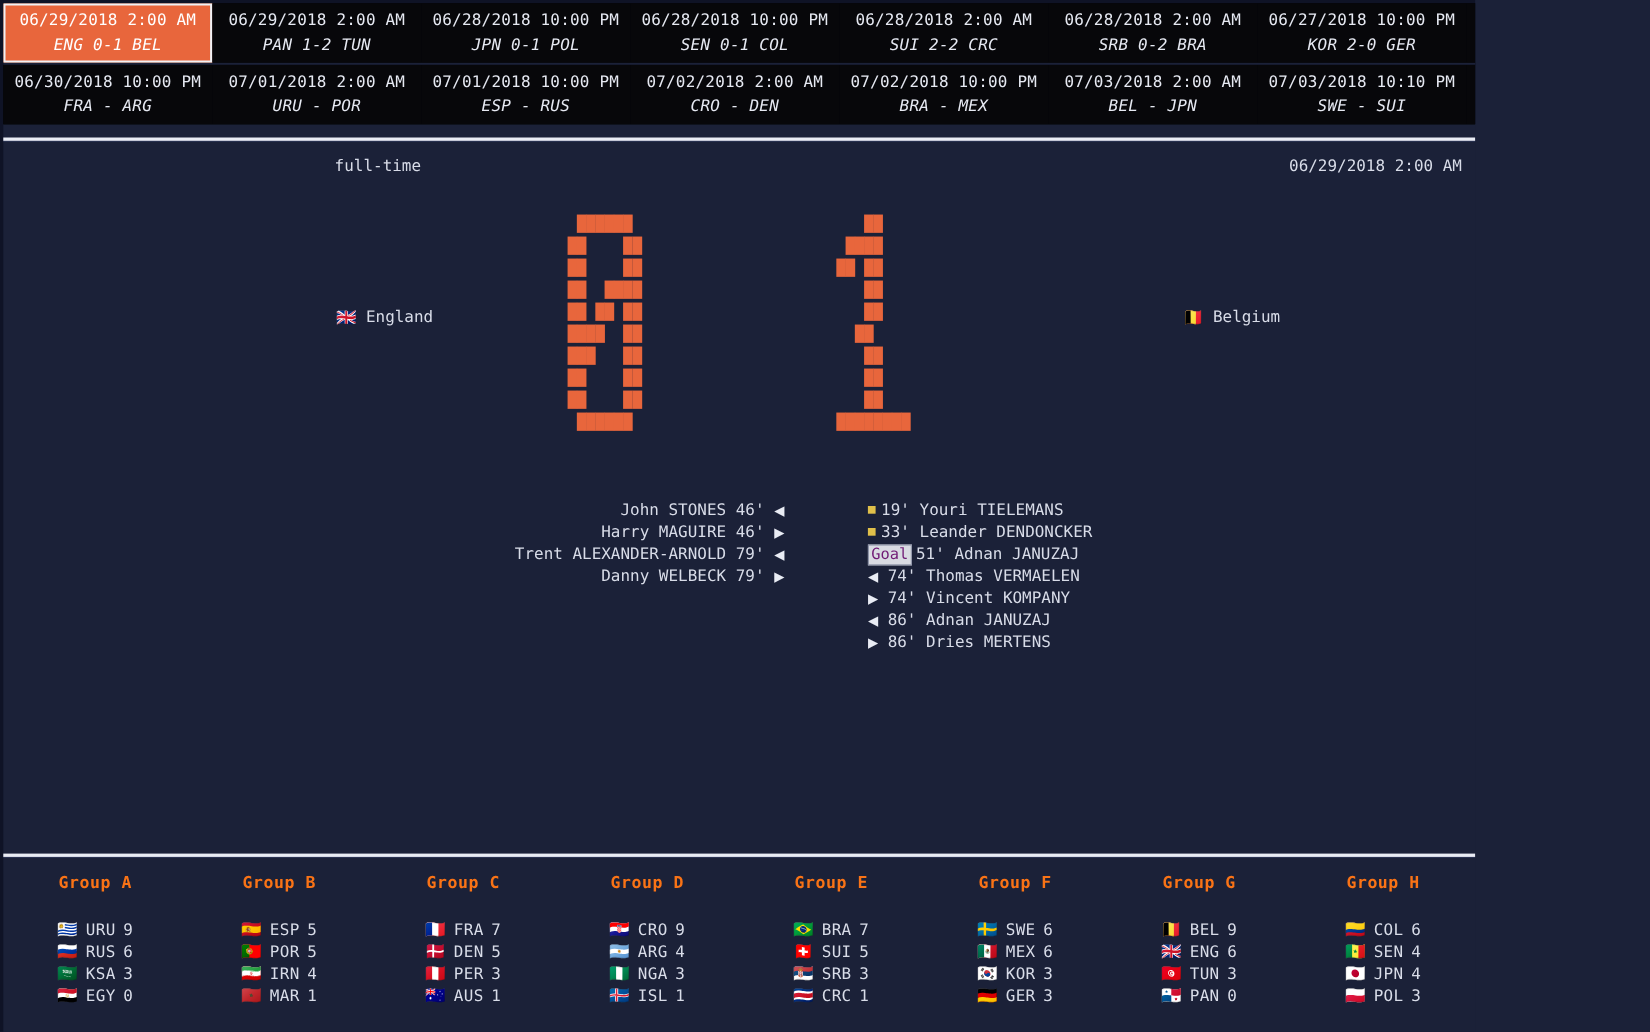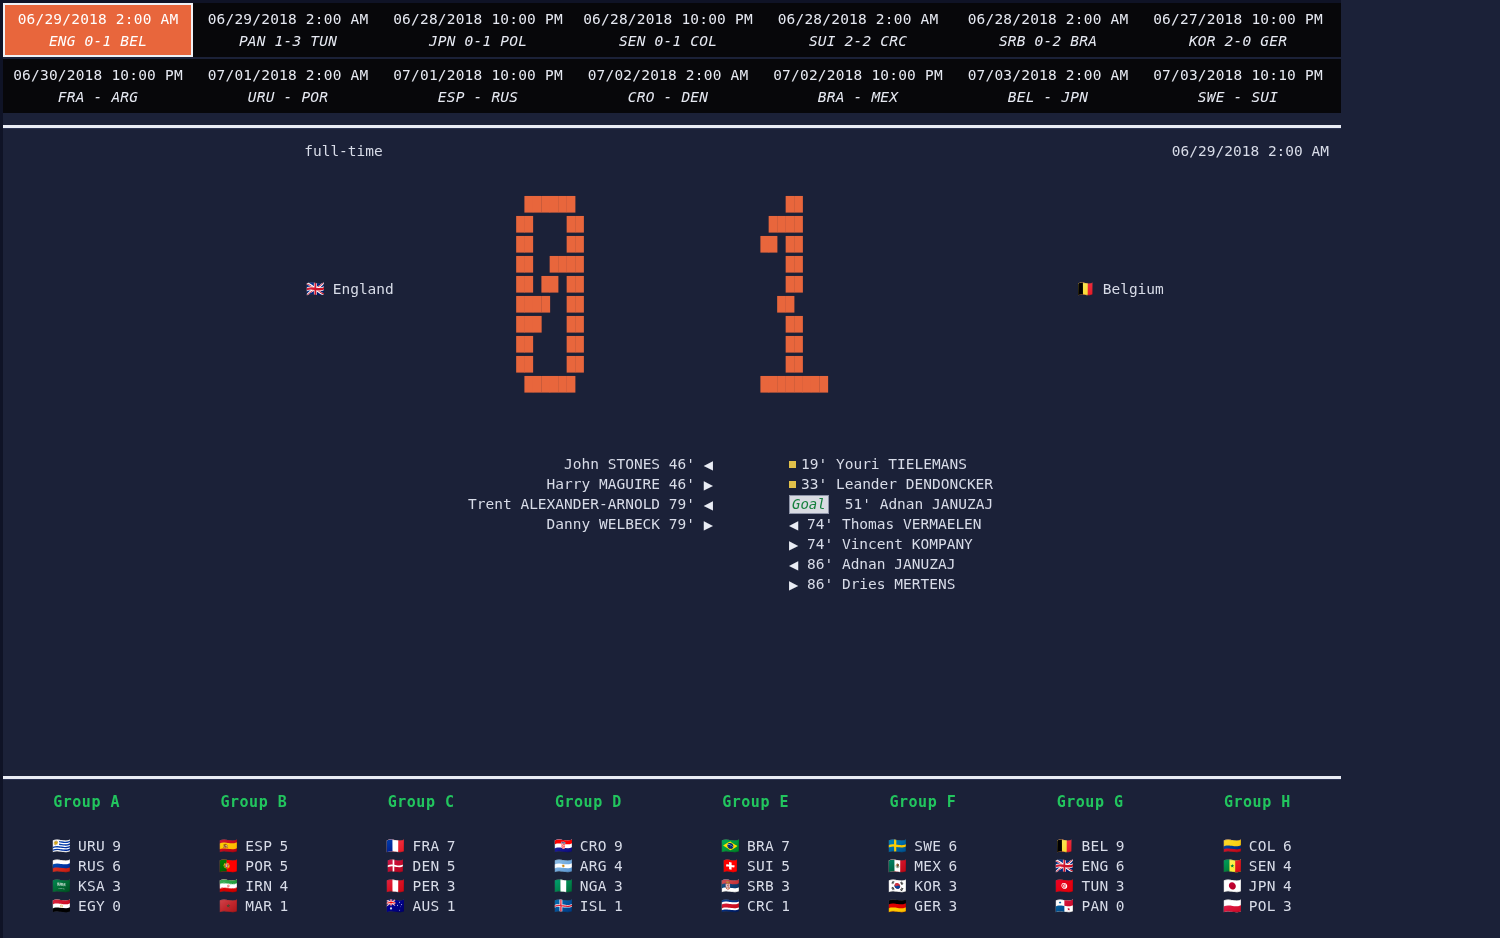--- a/index.html
+++ b/index.html
@@ -159,43 +159,42 @@
     width: 7px;
     height: 7px;
     background: #e0c04a;
     vertical-align: middle;
     margin-right: 5px;
     margin-bottom: 2px;
   }
   .goal-badge {
     display: inline-block;
     background: #d9dbe2;
-    color: #15803d;
+    color: #701a75;
     padding: 0 2px;
-    margin-right: 16px;
+    margin-right: 4px;
     font-size: 14px;
     line-height: 17px;
     border: 1px solid #8e94a8;
-    font-style: italic;
   }
 
   
   .groups-wrap { position: absolute; left: 0; bottom: 0; width: 100%; }
   .groups {
     display: flex;
     padding: 14px 0 22px 0;
   }
   .group {
     flex: 1 1 0;
     text-align: center;
   }
   .group-title {
     font-weight: bold;
     font-size: 15px;
-    color: #22c55e;
+    color: #f97316;
     margin-bottom: 25px;
     letter-spacing: 0.5px;
   }
   .group-rows { display: inline-block; text-align: left; }
   .group-row {
     height: 20px;
     line-height: 20px;
     white-space: nowrap;
     font-size: 14.5px;
   }
@@ -209,21 +208,21 @@
 <div class="app">
 
   <div class="fixtures">
     <div class="fixture-row" id="fixture-row-1">
         <div class="fixture selected">
           <span class="d">06/29/2018 2:00 AM</span>
           <span class="m">ENG 0-1 BEL</span>
         </div>
         <div class="fixture">
           <span class="d">06/29/2018 2:00 AM</span>
-          <span class="m">PAN 1-3 TUN</span>
+          <span class="m">PAN 1-2 TUN</span>
         </div>
         <div class="fixture">
           <span class="d">06/28/2018 10:00 PM</span>
           <span class="m">JPN 0-1 POL</span>
         </div>
         <div class="fixture">
           <span class="d">06/28/2018 10:00 PM</span>
           <span class="m">SEN 0-1 COL</span>
         </div>
         <div class="fixture">

